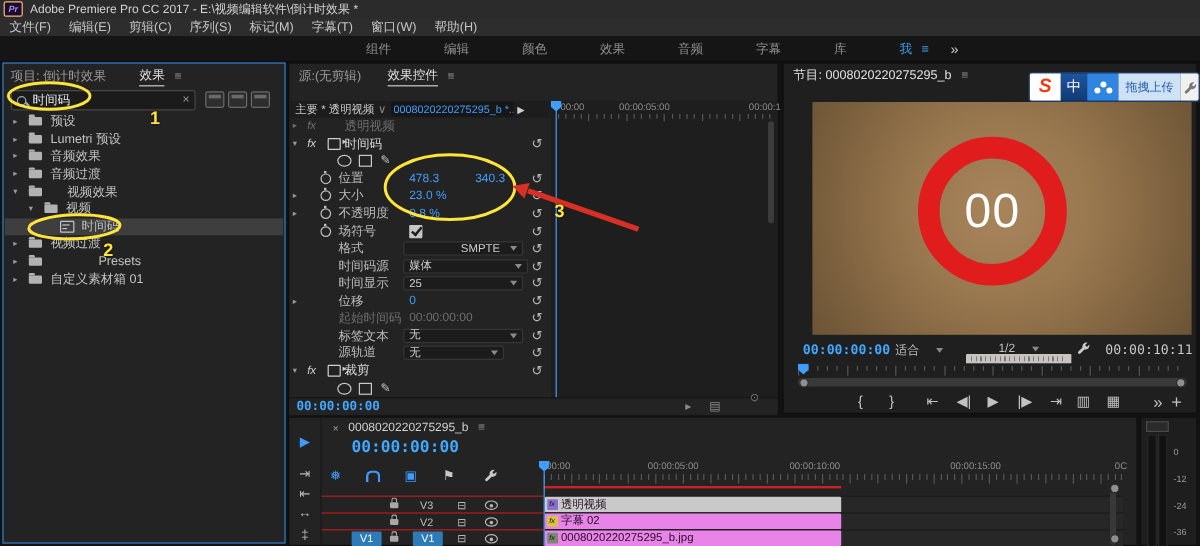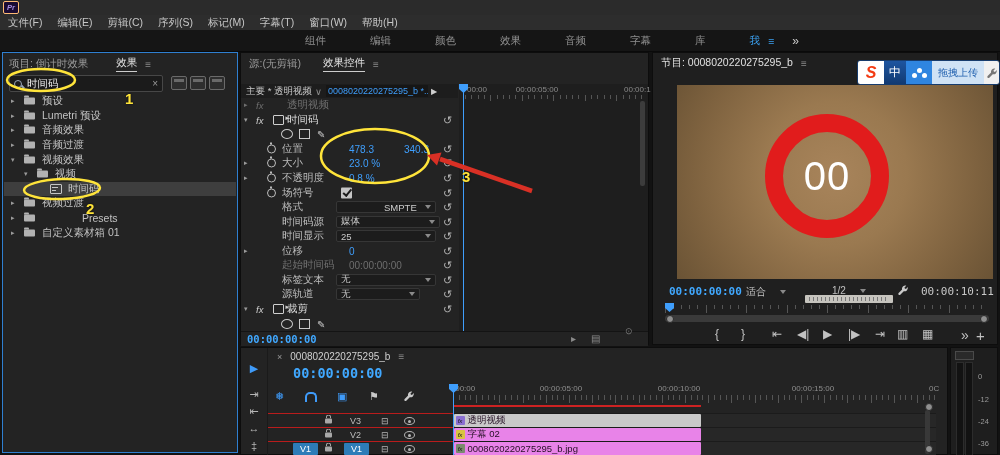--- a/index.html
+++ b/index.html
@@ -55,21 +55,21 @@
   .fxrow .chev{left:3px;}
   .fxtag{left:15px;font-style:italic;font-size:9.5px;color:#d0d0d0;}
   .cropbadge{left:32px;width:9px;height:8px;border:1px solid #cfcfcf;border-radius:1px;}
   .cropbadge::after{content:'▸';position:absolute;right:-6px;top:-2px;font-size:7px;color:#cfcfcf;}
   .glabel{left:46px;font-size:10.5px;color:#dadada;white-space:nowrap;}
   .plabel{left:41px;font-size:10.5px;color:#bdbdbd;white-space:nowrap;}
   .dim{color:#6e6e6e!important;}
   .dim::before,.dim::after{opacity:.5;}
   .stopwatch{left:26px;width:7px;height:7px;border:1px solid #bdbdbd;border-radius:50%;}
   .stopwatch::before{content:'';position:absolute;top:-3px;left:2px;width:2px;height:2px;background:#bdbdbd;}
-  .val{font-size:10px;color:#3f9efc;white-space:nowrap;margin-left:8px;}
+  .val{font-size:10px;color:#3f9efc;white-space:nowrap;}
   .reset{left:202px;color:#b5b5b5;font-size:11px;}
   .dropdown{left:95px;height:12px;background:#1c1c1c;border:1px solid #363636;border-radius:2px;display:flex;align-items:center;justify-content:space-between;padding:0 4px;box-sizing:border-box;}
   .ddtext{font-size:9.5px;color:#cccccc;}
   .ddcaret{width:0;height:0;border-left:3.5px solid transparent;border-right:3.5px solid transparent;border-top:4px solid #8a8a8a;}
   .checkbox{left:100px;width:11px;height:11px;background:#c6c6c6;border-radius:1px;}
   .checkbox::after{content:'';position:absolute;left:3.5px;top:0.5px;width:3px;height:6.5px;border:solid #1d1d1d;border-width:0 2px 2px 0;transform:rotate(40deg);}
   .mask-o{left:40px;width:10px;height:8px;border:1px solid #c9c9c9;border-radius:50%;}
   .mask-r{left:58px;width:9px;height:8px;border:1px solid #c9c9c9;}
   .mask-p{left:76px;color:#c9c9c9;font-size:10px;}
   .fx-ruler{position:absolute;left:218px;top:31px;width:189px;height:247px;background:#1e1e1e;}
@@ -141,20 +141,21 @@
   .note-box{position:absolute;left:521px;top:167px;width:98px;height:44px;border:2px solid #d93025;z-index:11;
             color:#ffe43a;font-size:12.5px;line-height:19px;padding:3px 0 0 7px;box-sizing:border-box;}
 </style>
 </head>
 <body>
 
 <div id="stage">
 
   <div class="abs titlebar">
     <span class="pr-icon">Pr</span>
+    <span>Adobe Premiere Pro CC 2017 - E:\视频编辑软件\倒计时效果 *</span>
   </div>
 
   <div class="abs menubar" id="menu-bar">
       <span>文件(F)</span>
       <span>编辑(E)</span>
       <span>剪辑(C)</span>
       <span>序列(S)</span>
       <span>标记(M)</span>
       <span>字幕(T)</span>
       <span>窗口(W)</span>
@@ -209,21 +210,21 @@
           <span class="tree-label" style="left: 38px;">音频效果</span>
         </span>
         <span class="tree-row" style="top: 84.8px;">
           <span class="chev" style="left: 7px;">▸</span>
           <span class="icon-folder" style="left: 20px;"></span>
           <span class="tree-label" style="left: 38px;">音频过渡</span>
         </span>
         <span class="tree-row" style="top: 99.4px;">
           <span class="chev" style="left: 7px;">▾</span>
           <span class="icon-folder" style="left: 20px;"></span>
-          <span class="tree-label" style="left: 38px;">视频效果</span>
+          <span class="tree-label" style="left: 52px;">视频效果</span>
         </span>
         <span class="tree-row" style="top: 114px;">
           <span class="chev" style="left: 20px;">▾</span>
           <span class="icon-folder" style="left: 33px;"></span>
           <span class="tree-label" style="left: 51px;">视频</span>
         </span>
         <span class="tree-row sel" style="top: 128.6px;">
           <span class="icon-effect" style="left: 46px;"></span>
           <span class="tree-label" style="left: 64px;">时间码</span>
         </span>

